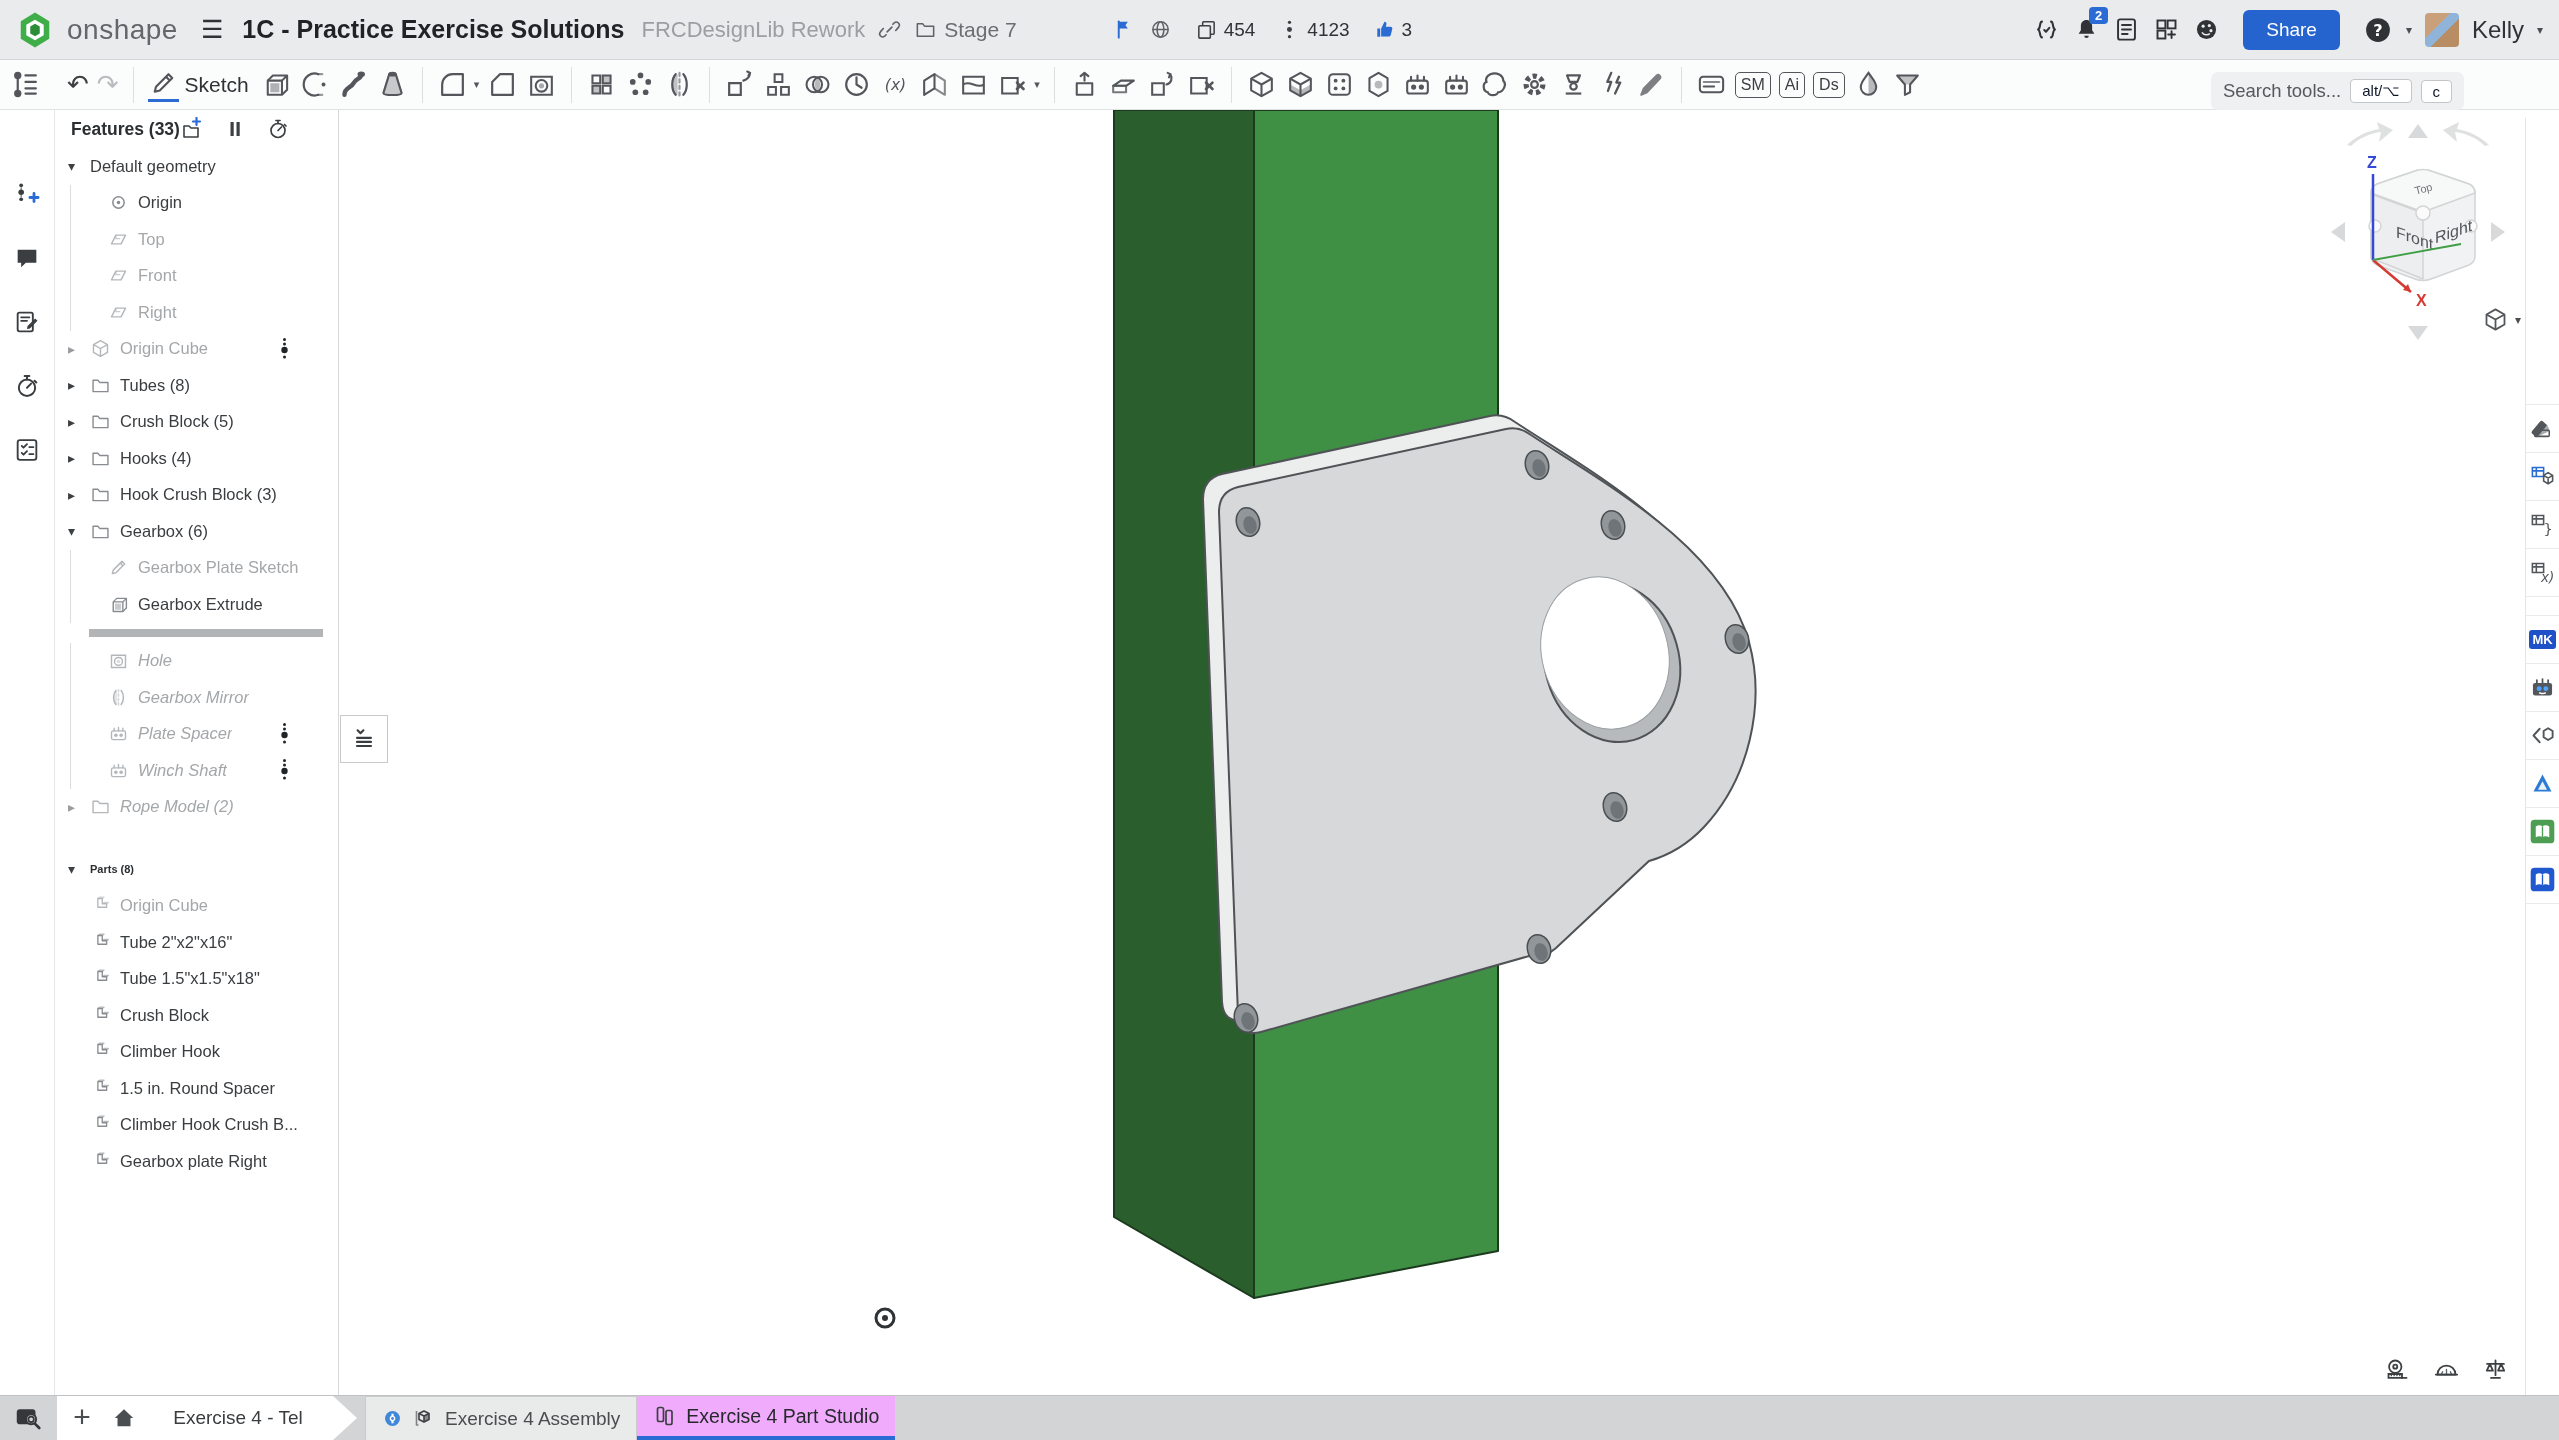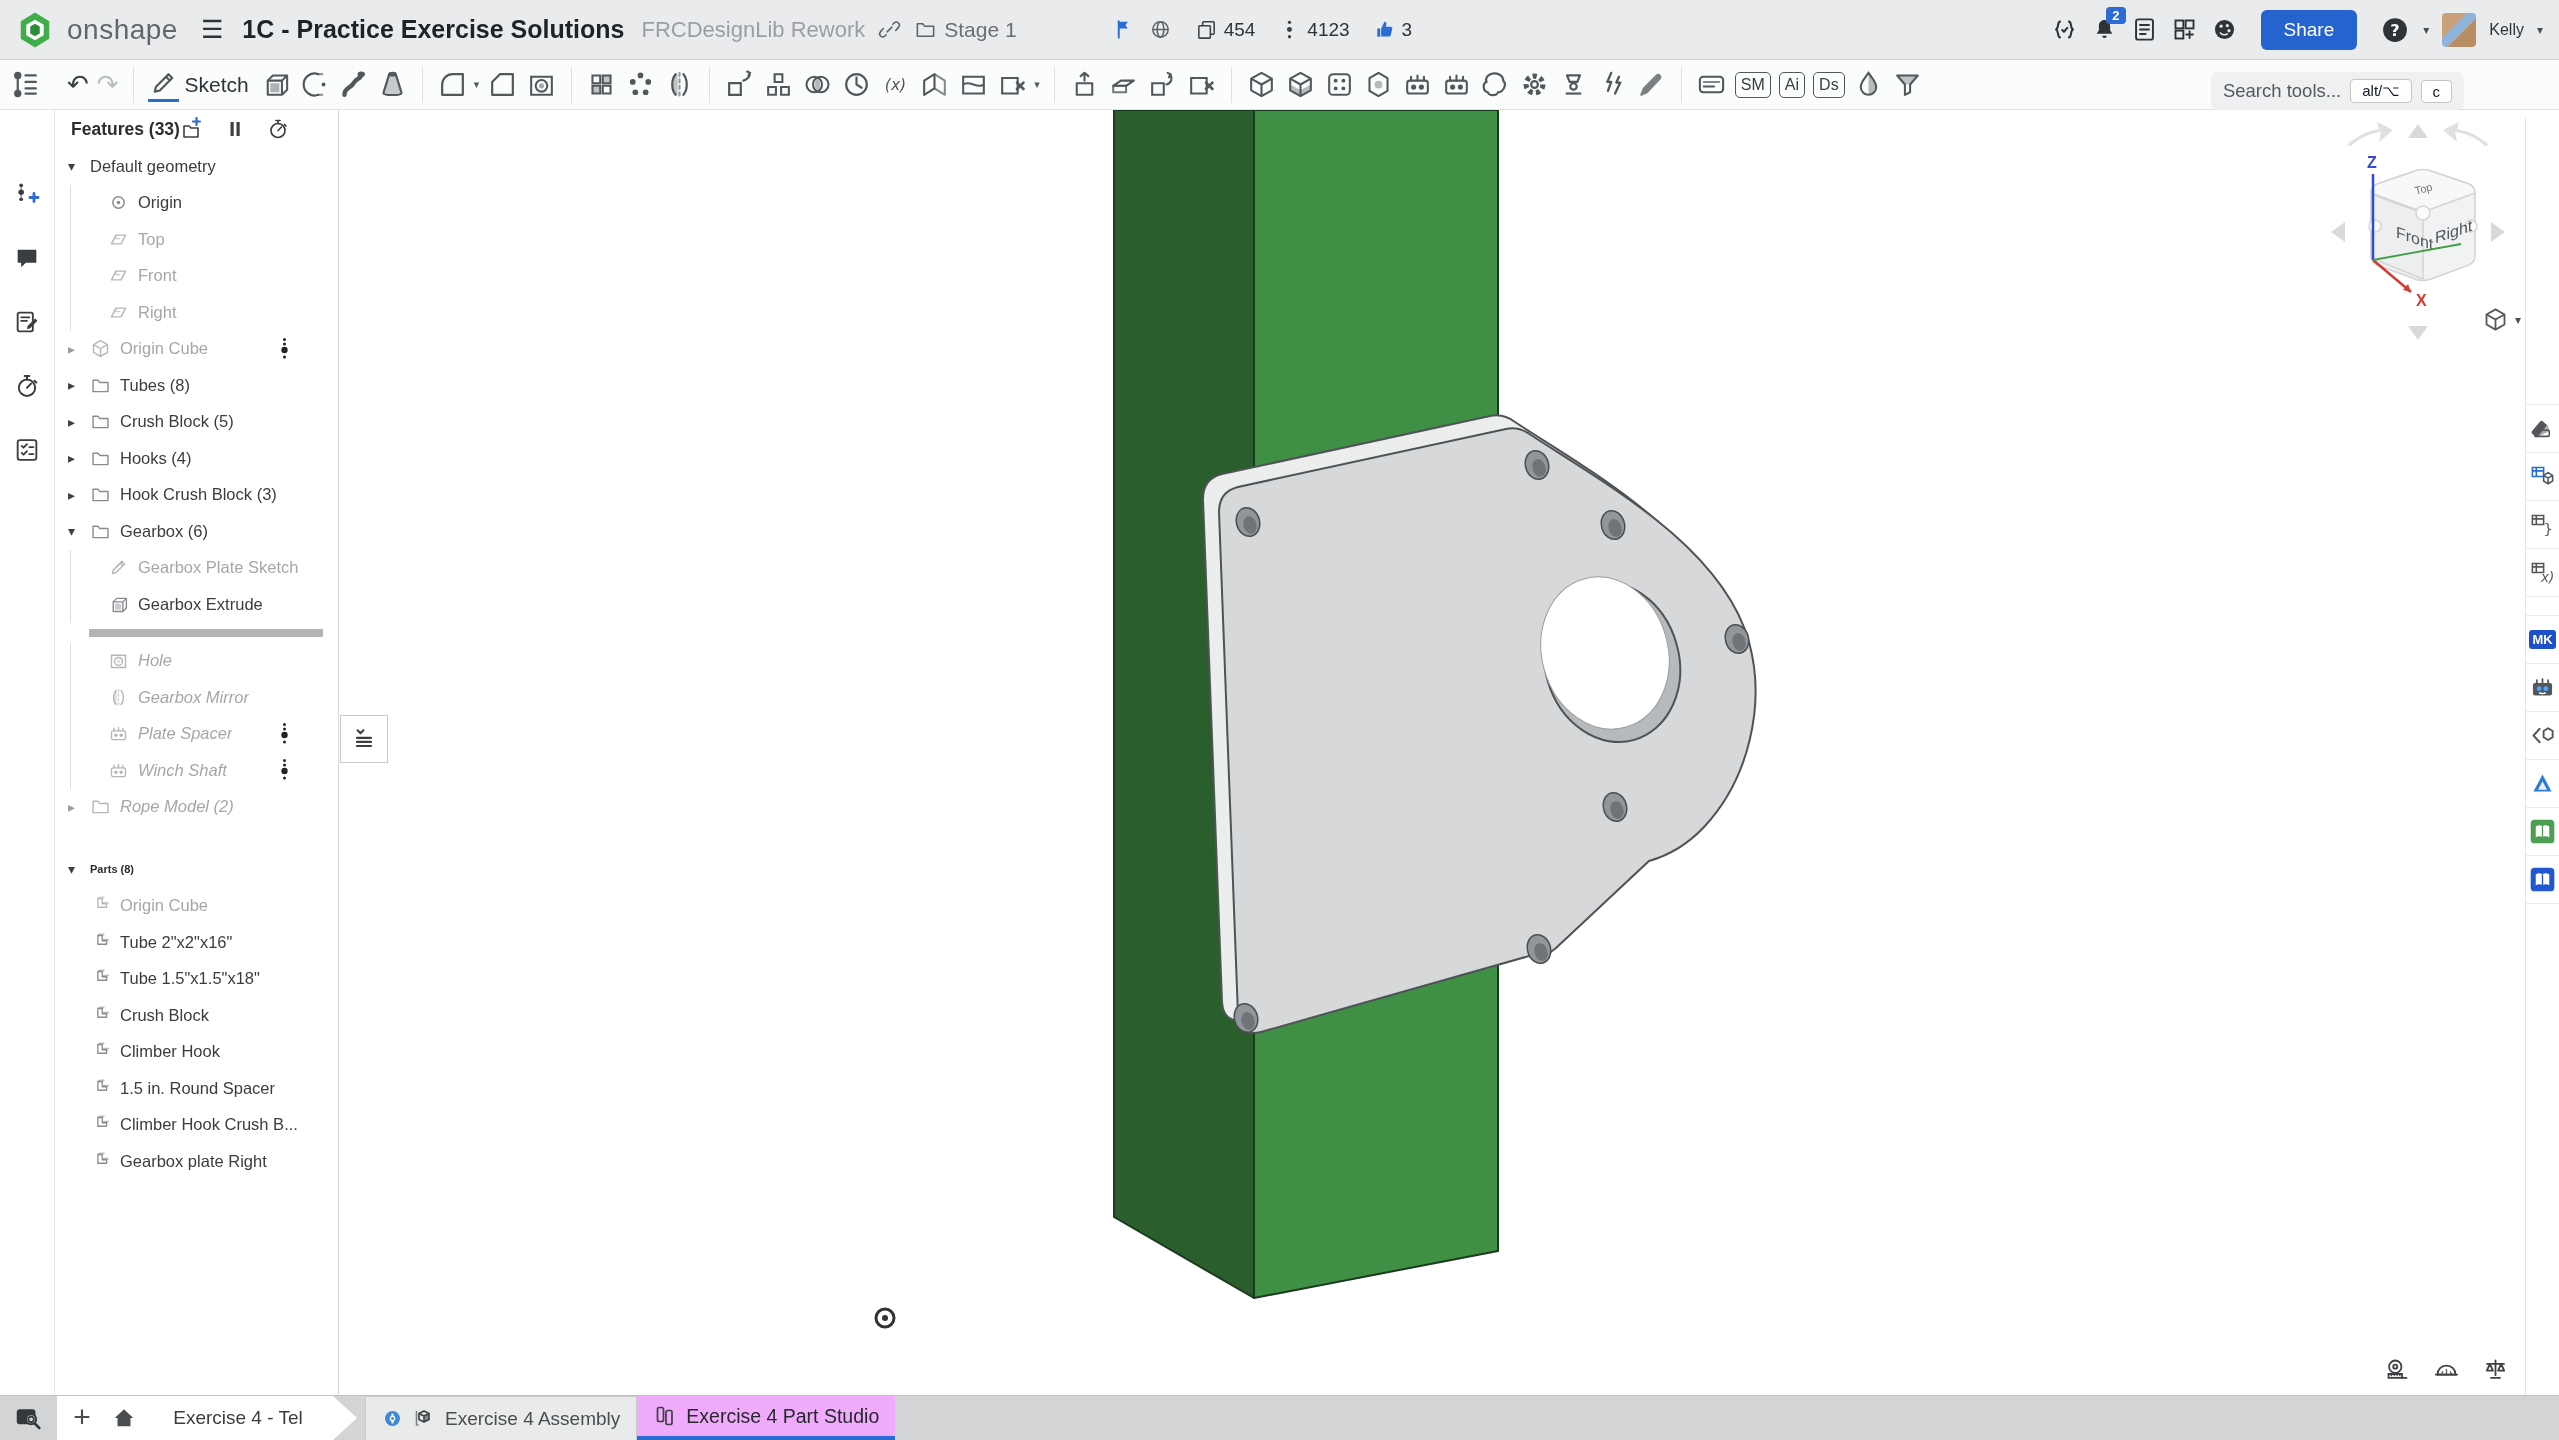--- a/index.html
+++ b/index.html
@@ -19,21 +19,21 @@
   .loc{font-size:21px;color:#6a6e72;margin-left:-6px}
   .stat{display:flex;align-items:center;gap:6px;font-size:19px;color:#303437;margin-left:10px}
   .stat .hico{color:#3c4043}
   .stat .blue{color:#2a6bd4}
   .spacer{flex:1}
   .bellwrap{position:relative;width:27px;height:27px;color:#2f3336}
   .badge{position:absolute;top:-9px;right:-8px;background:#2a6bd4;color:#fff;font-size:13px;font-weight:bold;padding:1px 6px;border-radius:4px}
   .share{background:#2563cf;color:#fff;font-size:19px;border:none;border-radius:6px;padding:9px 23px;margin:0 10px;cursor:pointer}
   .caret{font-size:12px;color:#4a4e51}
   .avatar{width:34px;height:34px;border-radius:4px;background:linear-gradient(135deg,#c9a07a 0 38%,#8fb3d9 38% 58%,#b98d63 58%);flex:0 0 auto}
-  .username{font-size:16px;color:#2f3336}
+  .username{font-size:24px;color:#2f3336}
   .hbtn{width:27px;height:27px;color:#2f3336;cursor:pointer}
 
   
   #toolbar{position:absolute;left:0;top:60px;width:2559px;height:50px;background:#fbfcfc;border-bottom:1px solid #dfe1e2;display:flex;align-items:center;padding:0 8px;gap:4px}
   .tool{display:flex;align-items:center;gap:6px;padding:2px;border-radius:4px;cursor:pointer;color:#53575b}
   .tool.mr{margin-right:18px}
   .tico{width:31px;height:31px;display:block}
   .tglyph{font-size:26px;line-height:31px;color:#3c4043;font-family:"DejaVu Sans",sans-serif}
   .disabled .tglyph{color:#b9bcbe}
   .tlabel{font-size:21px;color:#2f3336;font-weight:500;padding-right:3px}
@@ -618,21 +618,21 @@
   <span class="hico">
       <svg class="ic" viewBox="0 0 24 24" aria-hidden="true">
         <use href="#s-link"></use>
       </svg>
     </span>
   <span class="hico">
       <svg class="ic" viewBox="0 0 24 24" aria-hidden="true">
         <use href="#s-folder"></use>
       </svg>
     </span>
-  <span class="loc">Stage 1</span>
+  <span class="loc">Stage 7</span>
   <span style="width:70px"></span>
   <span class="hico">
       <svg class="ic" viewBox="0 0 24 24" aria-hidden="true">
         <use href="#s-flag"></use>
       </svg>
     </span>
   <span class="hico">
       <svg class="ic" viewBox="0 0 24 24" aria-hidden="true">
         <use href="#s-globe"></use>
       </svg>

